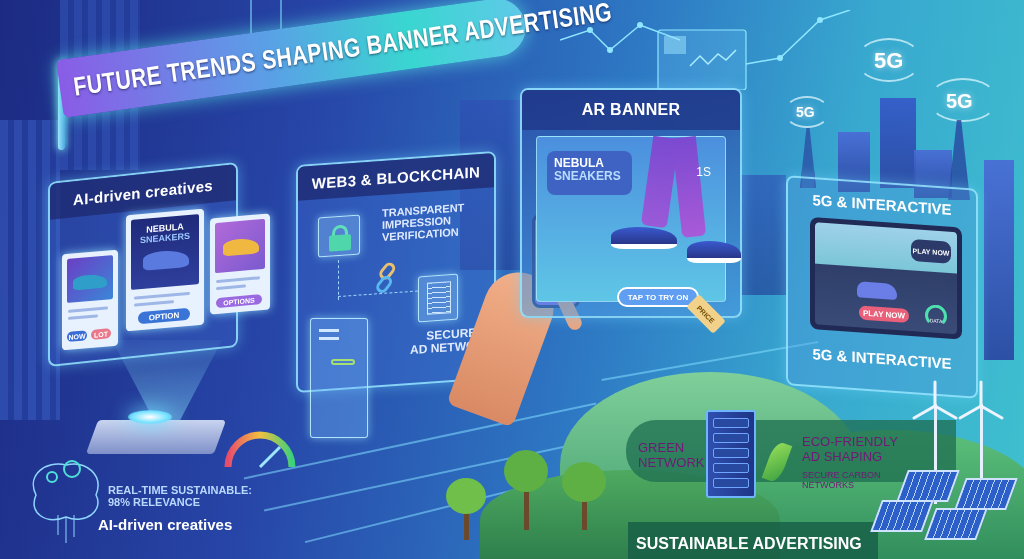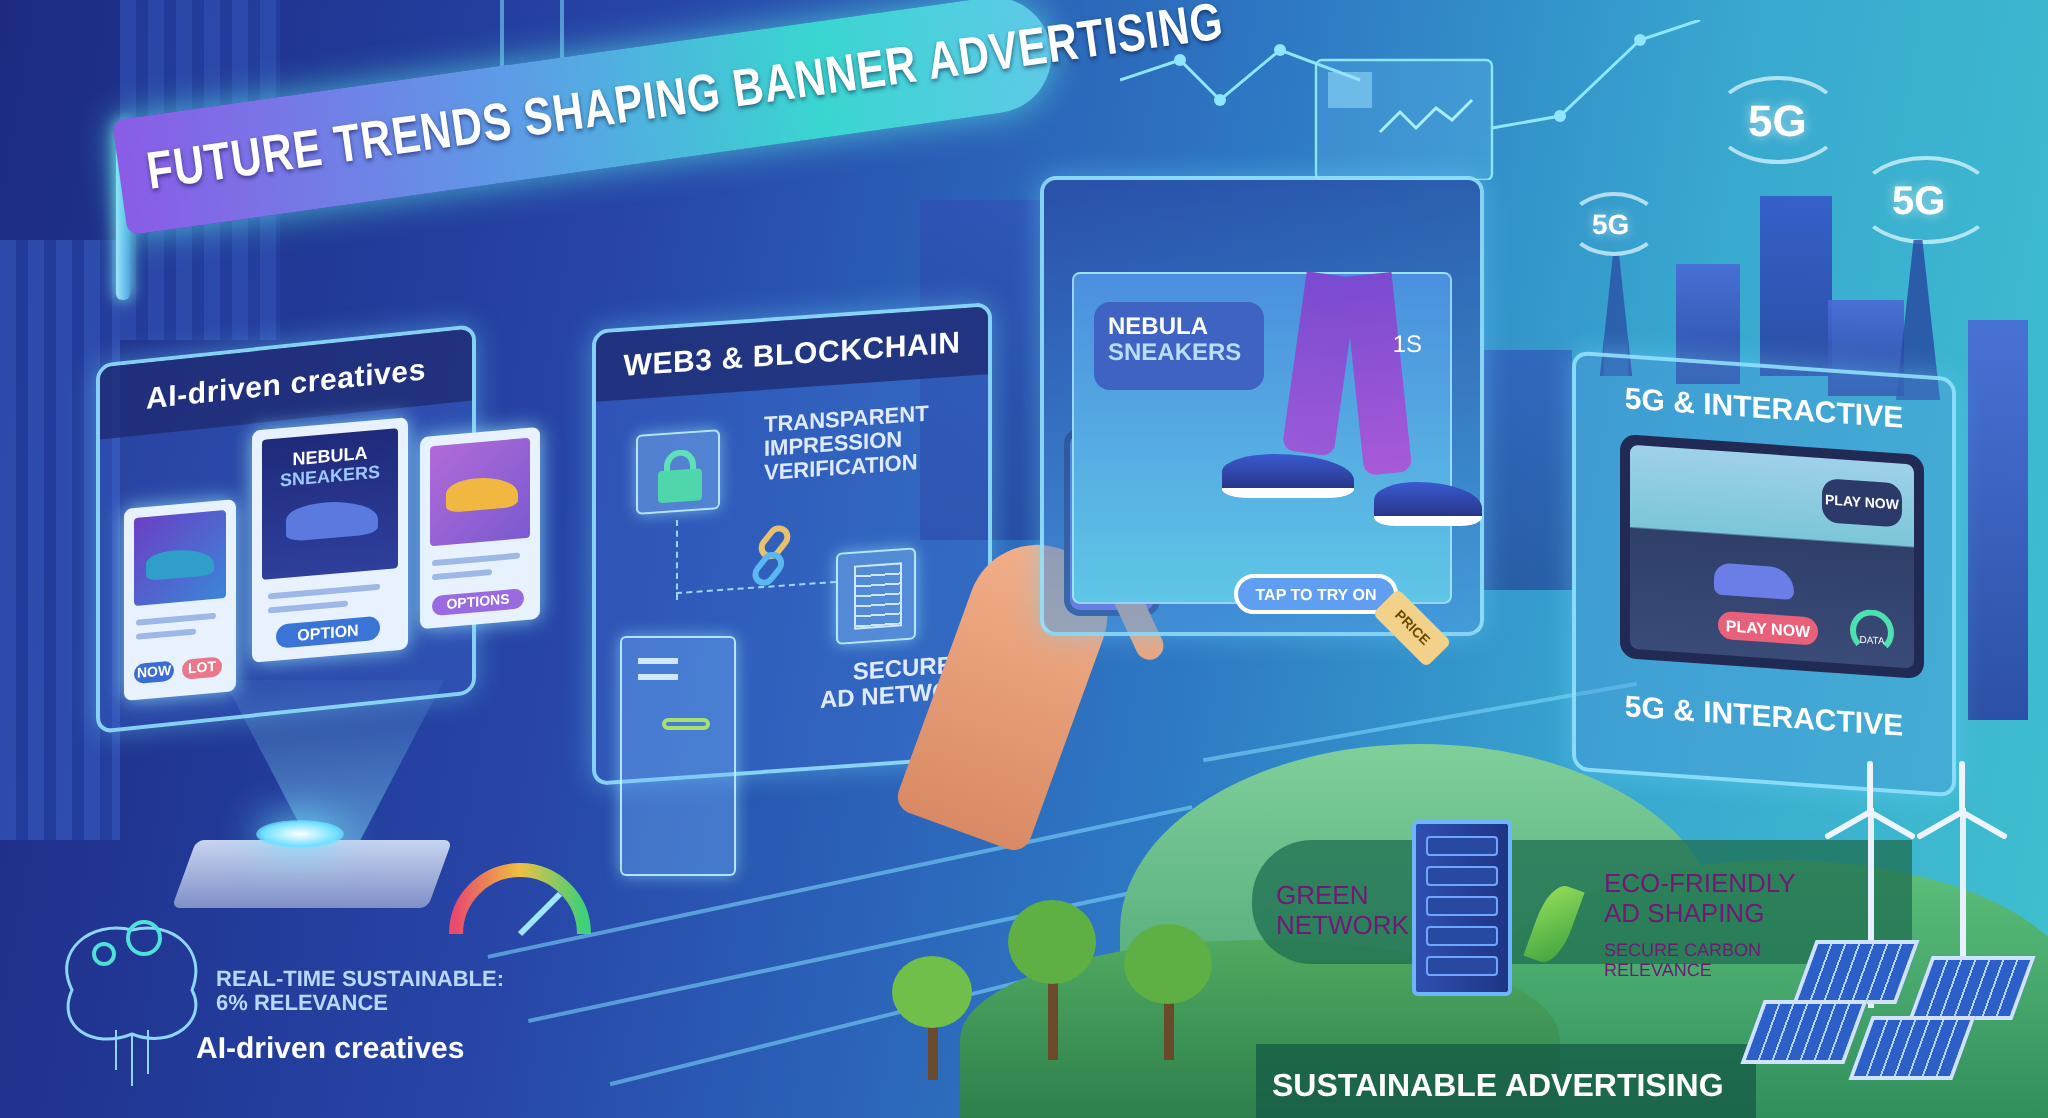--- a/index.html
+++ b/index.html
@@ -188,21 +188,21 @@
   <path d="M10,40 C0,20 20,5 40,10 C60,5 78,20 70,40 C78,55 60,70 40,62 C20,70 2,58 10,40Z" fill="none" stroke="#8fd6ff" stroke-width="1.5"></path>
   <circle cx="46" cy="14" r="8" fill="none" stroke="#4fe0d8" stroke-width="2"></circle>
   <circle cx="26" cy="22" r="5" fill="none" stroke="#4fe0d8" stroke-width="2"></circle>
   <line x1="40" y1="62" x2="40" y2="88" stroke="#8fd6ff"></line>
     <line x1="48" y1="60" x2="48" y2="82" stroke="#8fd6ff"></line>
     <line x1="32" y1="60" x2="32" y2="80" stroke="#8fd6ff"></line>
 </svg>
 
 <div class="rt-opt">
   <div>REAL-TIME SUSTAINABLE:</div>
-  <div>6% RELEVANCE</div>
+  <div>98% RELEVANCE</div>
 </div>
 <div class="ai-bottom">AI-driven creatives</div>
 
 <div class="panel web3-panel">
   <div class="panel-header">WEB3 &amp; BLOCKCHAIN</div>
   <div class="cube" style="left:20px;top:52px;width:42px;height:40px;">
     <div style="position:absolute;left:13px;top:8px;width:16px;height:12px;border:3px solid #5fe0b8;border-bottom:none;border-radius:8px 8px 0 0;"></div>
     <div style="position:absolute;left:10px;top:18px;width:22px;height:16px;background:#4fd6aa;border-radius:2px;"></div>
   </div>
   <div class="small-caps" style="position:absolute;left:84px;top:46px;">
@@ -230,20 +230,21 @@
   <div style="position:absolute;left:20px;top:40px;width:24px;height:6px;border:2px solid #a6e070;border-radius:4px;"></div>
 </div>
 
 <div class="abs" style="left:470px;top:270px;width:70px;height:150px;background:linear-gradient(180deg,#f2b08a,#d98a64);border-radius:40px 40px 10px 10px;transform:rotate(20deg);"></div>
 <div class="abs" style="left:532px;top:214px;width:48px;height:94px;background:linear-gradient(180deg,#5fb0ff,#8a5ce6);border:3px solid #1e2a6a;border-radius:8px;">
   <div style="position:absolute;left:10px;top:30px;width:22px;height:22px;border:2px dashed #fff;opacity:.8;"></div>
 </div>
 <div class="abs" style="left:558px;top:272px;width:14px;height:60px;background:#eba580;border-radius:8px;transform:rotate(-25deg);"></div>
 
 <div class="panel ar-panel">
+  <div class="panel-header">AR BANNER</div>
   <div class="ar-inner">
     <div class="bubble">
       <div>NEBULA</div>
       <div class="b2">SNEAKERS</div>
     </div>
     <div style="position:absolute;left:110px;top:0;width:26px;height:90px;background:linear-gradient(180deg,#7a4ad0,#9a5ad8);border-radius:0 0 6px 6px;transform:rotate(8deg);"></div>
     <div style="position:absolute;left:140px;top:0;width:24px;height:100px;background:linear-gradient(180deg,#7a4ad0,#a85ad8);border-radius:0 0 6px 6px;transform:rotate(-6deg);"></div>
     <div class="shoe" style="left:74px;top:90px;width:66px;height:22px;background:linear-gradient(180deg,#3a5ad0,#28368a);border-bottom:5px solid #fff;"></div>
     <div class="shoe" style="left:150px;top:104px;width:54px;height:22px;background:linear-gradient(180deg,#3a5ad0,#28368a);border-bottom:5px solid #fff;"></div>
     <div style="position:absolute;right:14px;top:28px;color:#fff;font-size:12px;">1S</div>
@@ -299,21 +300,21 @@
   <div class="srv-slot" style="top:51px;"></div>
   <div class="srv-slot" style="top:66px;"></div>
 </div>
 <div class="abs" style="left:768px;top:442px;width:18px;height:40px;background:linear-gradient(135deg,#9ae05a,#3aa040);border-radius:50% 0 50% 0;transform:rotate(20deg);"></div>
 <div class="green-txt" style="left:802px;top:434px;">
   <div>ECO-FRIENDLY</div>
   <div>AD SHAPING</div>
 </div>
 <div class="green-txt" style="left:802px;top:470px;font-size:9px;line-height:10px;">
   <div>SECURE CARBON</div>
-  <div>RELEVANCE</div>
+  <div>NETWORKS</div>
 </div>
 <div class="sust">SUSTAINABLE ADVERTISING</div>
 
 <div class="turbine-pole" style="left:934px;top:404px;height:100px;"></div>
 <div class="turbine-pole" style="left:980px;top:404px;height:100px;"></div>
 <svg class="abs" style="left:910px;top:380px" width="100" height="50">
   <g stroke="#eef4ff" stroke-width="3" stroke-linecap="round">
     <line x1="25" y1="26" x2="25" y2="2"></line>
       <line x1="25" y1="26" x2="4" y2="38"></line>
       <line x1="25" y1="26" x2="46" y2="38"></line>

